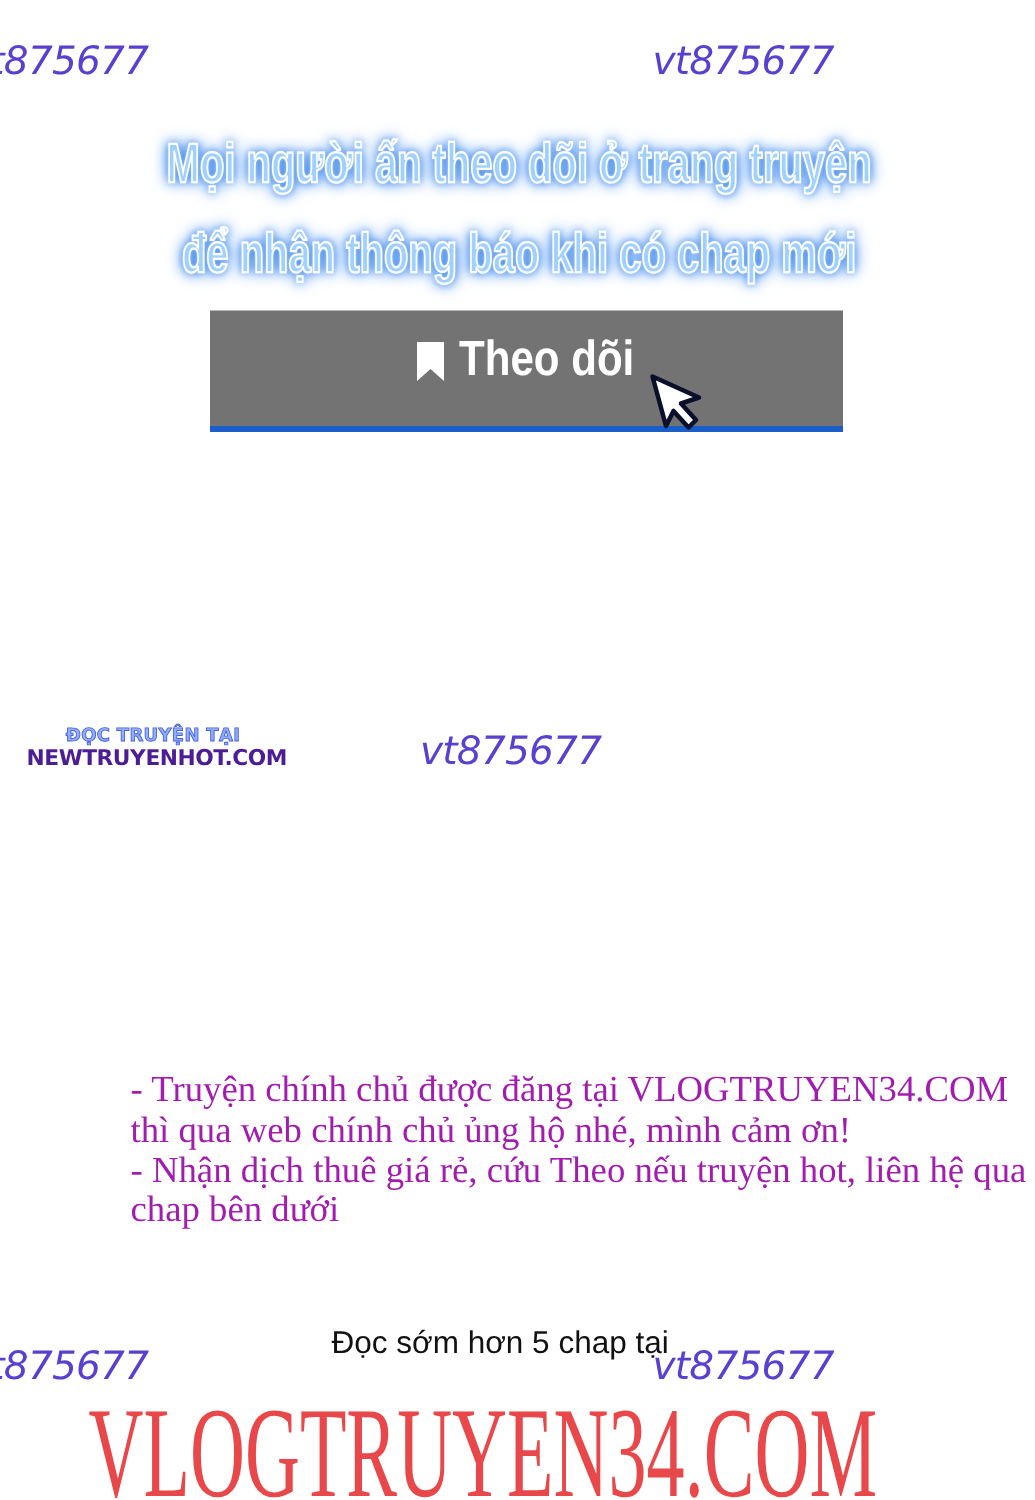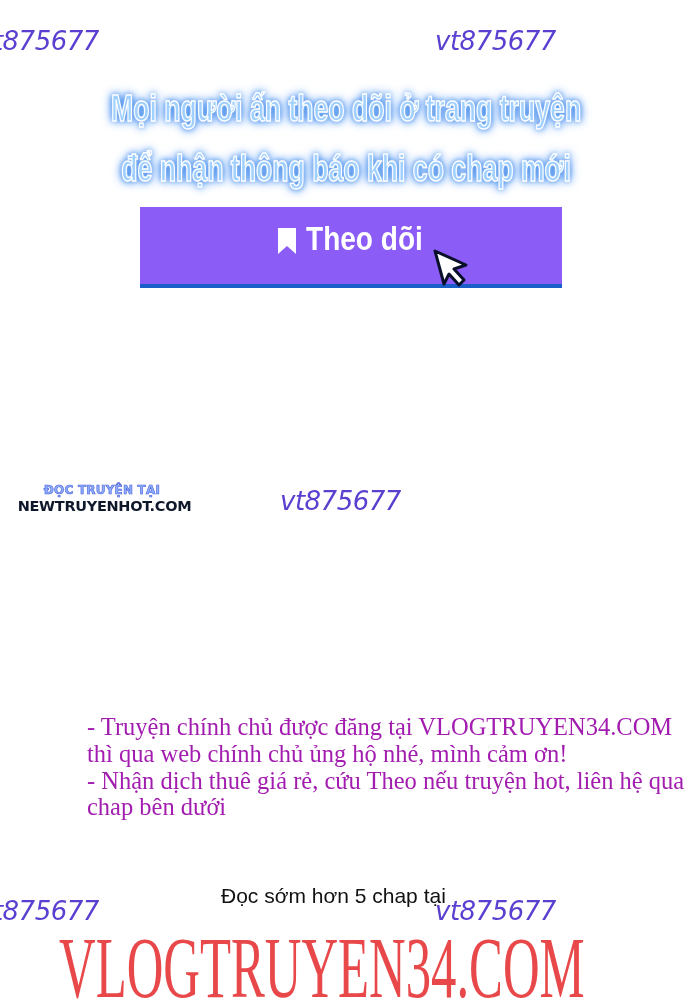--- a/index.html
+++ b/index.html
@@ -113,35 +113,35 @@
   </style>
 </head>
 <body>
 
 <div class="wm" style="left:-22px; top:28px; color:#5b3fd0;">vt875677</div>
 <div class="wm" style="left:435px; top:28px; color:#5b3fd0;">vt875677</div>
 
 <div class="headline" style="top:90px; color:#9fd0ff;">Mọi người ấn theo dõi ở trang truyện</div>
 <div class="headline" style="top:150px; color:#9fd0ff;">để nhận thông báo khi có chap mới</div>
 
-<div class="follow-btn" style="background:#8b5cf6;">
+<div class="follow-btn" style="background:#737373;">
   <div class="btn-inner">
     <svg class="bm-icon" viewBox="0 0 22 28">
       <path d="M2 1 H20 V27 L11 19 L2 27 Z" fill="#ffffff"></path>
     </svg>
     <span class="btn-label">Theo dõi</span>
   </div>
 </div>
 <svg class="cursor-icon" viewBox="0 0 40 40">
   <path d="M3 3 L34 17 L22 21 L32 32 L27 37 L17 26 L12 36 Z" fill="#ffffff" stroke="#0a0f2a" stroke-width="3" stroke-linejoin="round"></path>
 </svg>
 
 <div class="site-logo" style="color:#4a5fd8;text-align:center;">
   <span class="l1" style="color:#8fb0ff;">ĐỌC TRUYỆN TẠI</span>
-  <span class="l2" style="color:#0f172a;">NEWTRUYENHOT.COM</span>
+  <span class="l2" style="color:#4c1d95;">NEWTRUYENHOT.COM</span>
 </div>
 <div class="wm" style="left:280px; top:488px; color:#5b3fd0;">vt875677</div>
 
 <div class="notice">
   <span class="line">- Truyện chính chủ được đăng tại VLOGTRUYEN34.COM</span>
   <span class="line">thì qua web chính chủ ủng hộ nhé, mình cảm ơn!</span>
   <span class="line">- Nhận dịch thuê giá rẻ, cứu Theo nếu truyện hot, liên hệ qua</span>
   <span class="line">chap bên dưới</span>
 </div>
 

